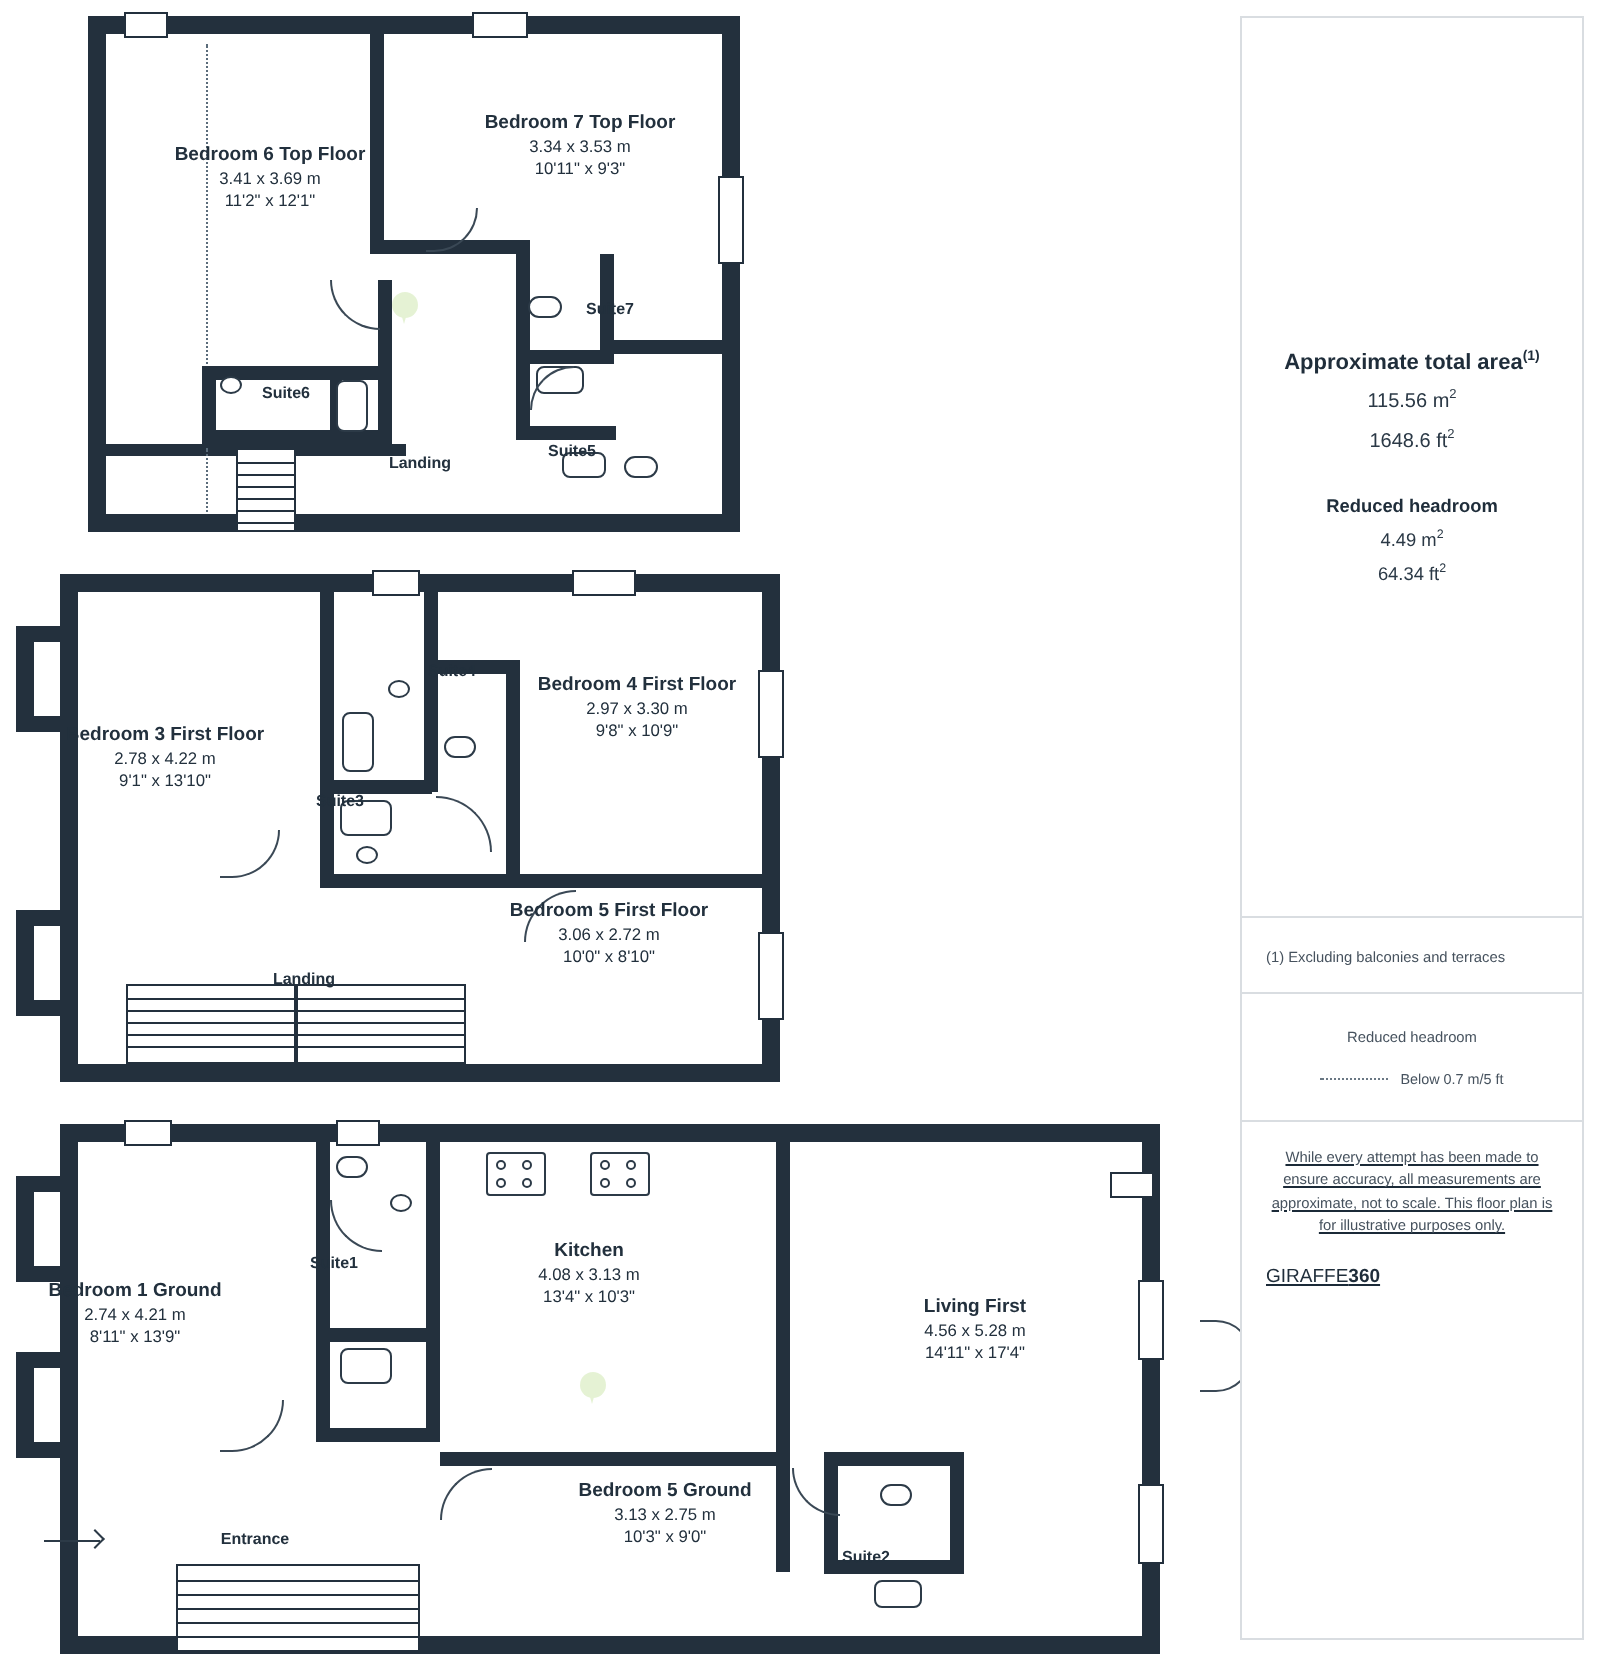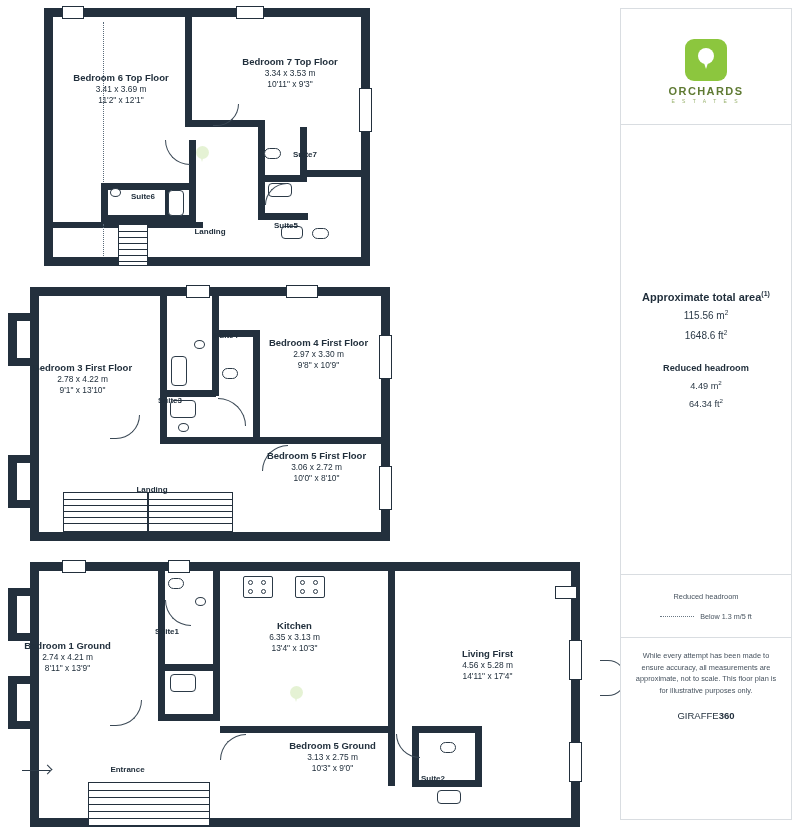--- a/index.html
+++ b/index.html
@@ -108,35 +108,35 @@
     display: flex; flex-direction: column; align-items: center; justify-content: center;
     text-align: center;
   }
   .area-title { font-size: 11px; font-weight: bold; color: #1f2d3a; }
   .area-title sup { font-size: 7px; }
   .area-val { font-size: 10px; margin-top: 7px; color: #2b3946; }
   .area-val sup { font-size: 6.5px; }
   .rh-title { font-size: 9.2px; font-weight: bold; margin-top: 22px; color: #1f2d3a; }
   .rh-val { font-size: 9.2px; margin-top: 6px; color: #2b3946; }
   .rh-val sup { font-size: 6.2px; }
-  #foot-box { padding: 12px 12px 0 12px; }
+  #foot-box { padding: 12px 12px 0 12px; text-decoration: underline; }
   .foot-note {
     font-size: 7.4px; color: #46525e; line-height: 1.55; text-align: center;
   }
   .foot-note.left { text-align: left; }
   .legend-row {
     display: flex; align-items: center; justify-content: center; gap: 6px;
     margin-top: 10px;
   }
   .legend-dash {
     width: 34px; border-top: 1px dotted #6a7884; height: 0;
   }
   .legend-txt { font-size: 7.2px; color: #46525e; }
   .brand {
-    text-align: center; font-size: 9.5px; color: #1f2d3a; margin-top: 14px;
+    font-size: 9.5px; color: #1f2d3a; margin-top: 14px;
   }
   .brand b { font-weight: bold; }
 </style>
 </head>
 <body>
 
 <div id="page">
 
   <div>
 
@@ -183,21 +183,21 @@
     <div class="wall-thin" style="left:62px; top:6px; width:22px; height:13px; background:#fff; border:1.5px solid #23303d;"></div>
     <div class="wall-thin" style="left:236px; top:6px; width:28px; height:13px; background:#fff; border:1.5px solid #23303d;"></div>
     <div class="wall-thin" style="left:359px; top:88px; width:13px; height:44px; background:#fff; border:1.5px solid #23303d;"></div>
 
     <div class="swing" style="left:165px; top:140px; width:25px; height:25px; border-radius:0 0 0 25px; border-width:0 0 1px 1px;"></div>
     <div class="swing" style="left:213px; top:104px; width:26px; height:22px; border-radius:0 0 26px 0; border-width:0 1px 1px 0;"></div>
     <div class="swing" style="left:265px; top:183px; width:22px; height:22px; border-radius:22px 0 0 0; border-width:1px 0 0 1px;"></div>
 
     <div class="pin" style="left:196px; top:146px;"></div>
 
-    <div class="label" style="left:46px; top:72px; width:150px;">
+    <div class="label" style="left:60px; top:72px; width:150px;">
       <div class="rname">Bedroom 6 Top Floor</div>
       <div class="rdim">3.41 x 3.69 m</div>
       <div class="rdim">11'2" x 12'1"</div>
     </div>
     <div class="label" style="left:215px; top:56px; width:150px;">
       <div class="rname">Bedroom 7 Top Floor</div>
       <div class="rdim">3.34 x 3.53 m</div>
       <div class="rdim">10'11" x 9'3"</div>
     </div>
     <div class="label small" style="left:270px; top:150px; width:70px;">
@@ -262,21 +262,21 @@
     <div class="label" style="left:10px; top:362px; width:145px;">
       <div class="rname">Bedroom 3 First Floor</div>
       <div class="rdim">2.78 x 4.22 m</div>
       <div class="rdim">9'1" x 13'10"</div>
     </div>
     <div class="label" style="left:246px; top:337px; width:145px;">
       <div class="rname">Bedroom 4 First Floor</div>
       <div class="rdim">2.97 x 3.30 m</div>
       <div class="rdim">9'8" x 10'9"</div>
     </div>
-    <div class="label" style="left:244px; top:450px; width:145px;">
+    <div class="label" style="left:232px; top:450px; width:145px;">
       <div class="rname">Bedroom 5 First Floor</div>
       <div class="rdim">3.06 x 2.72 m</div>
       <div class="rdim">10'0" x 8'10"</div>
     </div>
     <div class="label small" style="left:196px; top:331px; width:60px;">
       <div class="rname">Suite4</div>
     </div>
     <div class="label small" style="left:140px; top:396px; width:60px;">
       <div class="rname">Suite3</div>
     </div>
@@ -354,21 +354,21 @@
 
     <div class="pin" style="left:290px; top:686px;"></div>
 
     <div class="label" style="left:-5px; top:640px; width:145px;">
       <div class="rname">Bedroom 1 Ground</div>
       <div class="rdim">2.74 x 4.21 m</div>
       <div class="rdim">8'11" x 13'9"</div>
     </div>
     <div class="label" style="left:222px; top:620px; width:145px;">
       <div class="rname">Kitchen</div>
-      <div class="rdim">6.35 x 3.13 m</div>
+      <div class="rdim">4.08 x 3.13 m</div>
       <div class="rdim">13'4" x 10'3"</div>
     </div>
     <div class="label" style="left:415px; top:648px; width:145px;">
       <div class="rname">Living First</div>
       <div class="rdim">4.56 x 5.28 m</div>
       <div class="rdim">14'11" x 17'4"</div>
     </div>
     <div class="label" style="left:260px; top:740px; width:145px;">
       <div class="rname">Bedroom 5 Ground</div>
       <div class="rdim">3.13 x 2.75 m</div>
@@ -380,51 +380,49 @@
     <div class="label small" style="left:403px; top:774px; width:60px;">
       <div class="rname">Suite2</div>
     </div>
     <div class="label small" style="left:75px; top:765px; width:105px;">
       <div class="rname">Entrance</div>
     </div>
   </div>
 
   <div id="panel">
 
-    <div class="pnl-sec" id="logo-box">
-      <div class="logo-mark"></div>
-      <div class="logo-text">ORCHARDS</div>
-      <div class="logo-sub">E S T A T E S</div>
-    </div>
 
     <div class="pnl-sec" id="area-box">
       <div class="area-title">
         <span>Approximate total area</span><sup>(1)</sup>
       </div>
       <div class="area-val">
         <span>115.56 m</span><sup>2</sup>
       </div>
       <div class="area-val">
         <span>1648.6 ft</span><sup>2</sup>
       </div>
       <div class="rh-title">Reduced headroom</div>
       <div class="rh-val">
         <span>4.49 m</span><sup>2</sup>
       </div>
       <div class="rh-val">
         <span>64.34 ft</span><sup>2</sup>
       </div>
     </div>
 
+    <div class="pnl-sec" style="padding:14px 12px 12px 12px;">
+      <div class="foot-note left">(1) Excluding balconies and terraces</div>
+    </div>
 
     <div class="pnl-sec" style="padding:16px 12px 16px 12px;">
       <div class="foot-note">Reduced headroom</div>
       <div class="legend-row">
         <span class="legend-dash"></span>
-        <span class="legend-txt">Below 1.3 m/5 ft</span>
+        <span class="legend-txt">Below 0.7 m/5 ft</span>
       </div>
     </div>
 
     <div id="foot-box">
       <div class="foot-note">While every attempt has been made to ensure accuracy, all measurements are approximate, not to scale. This floor plan is for illustrative purposes only.</div>
       <div class="brand">
         <span>GIRAFFE</span><b>360</b>
       </div>
     </div>
 

